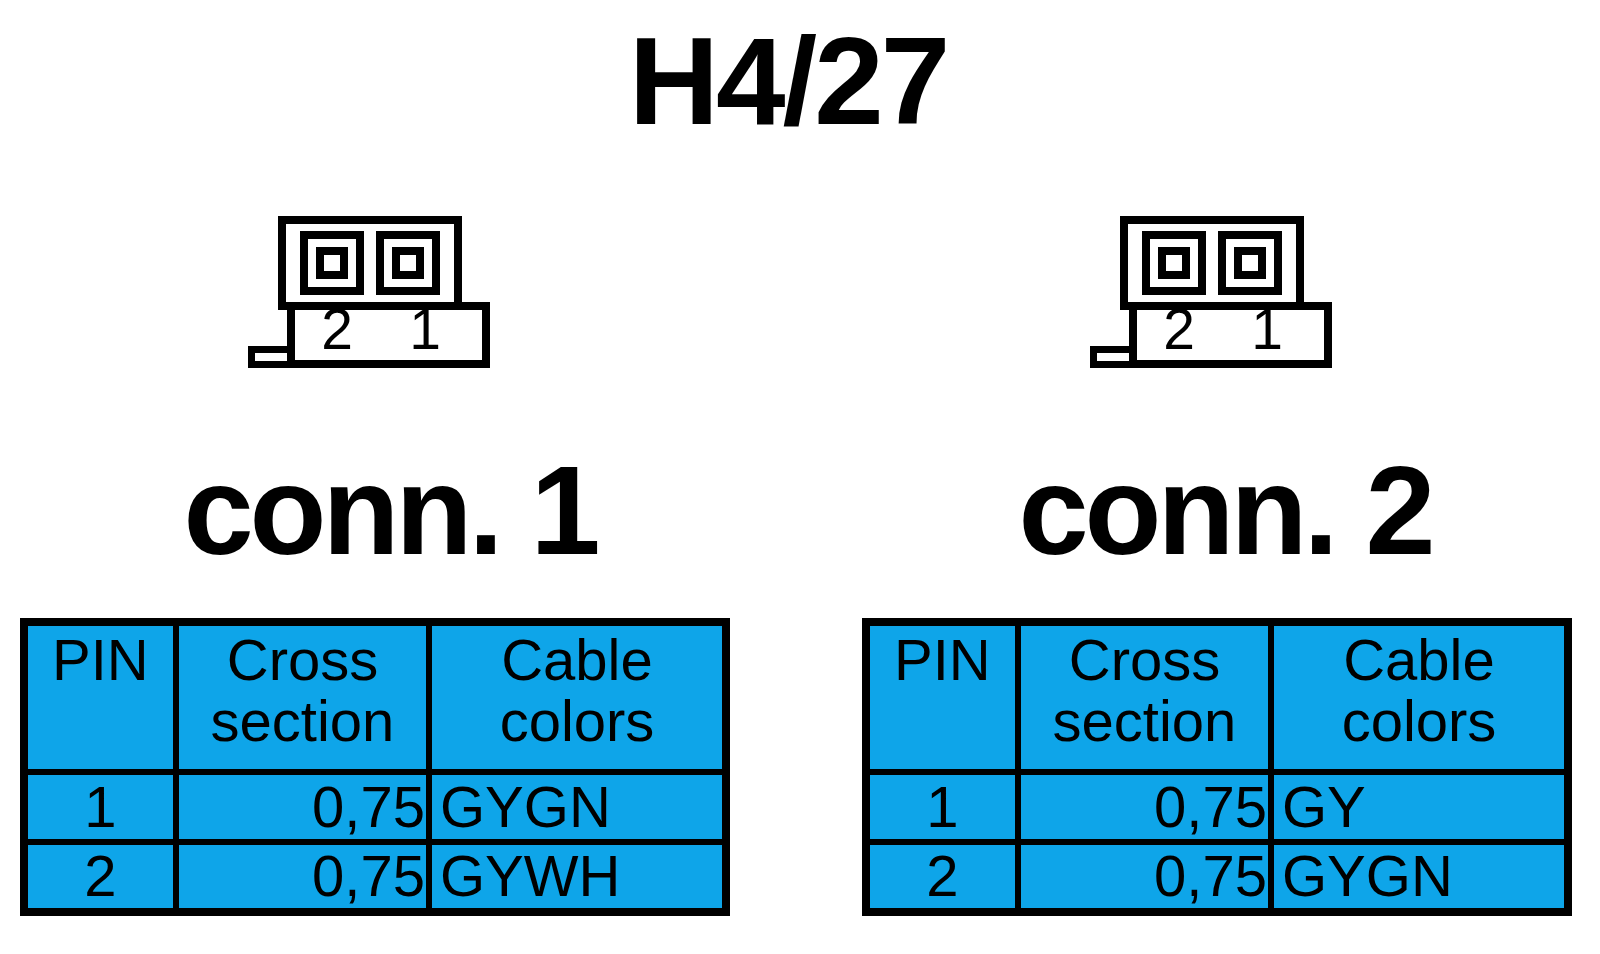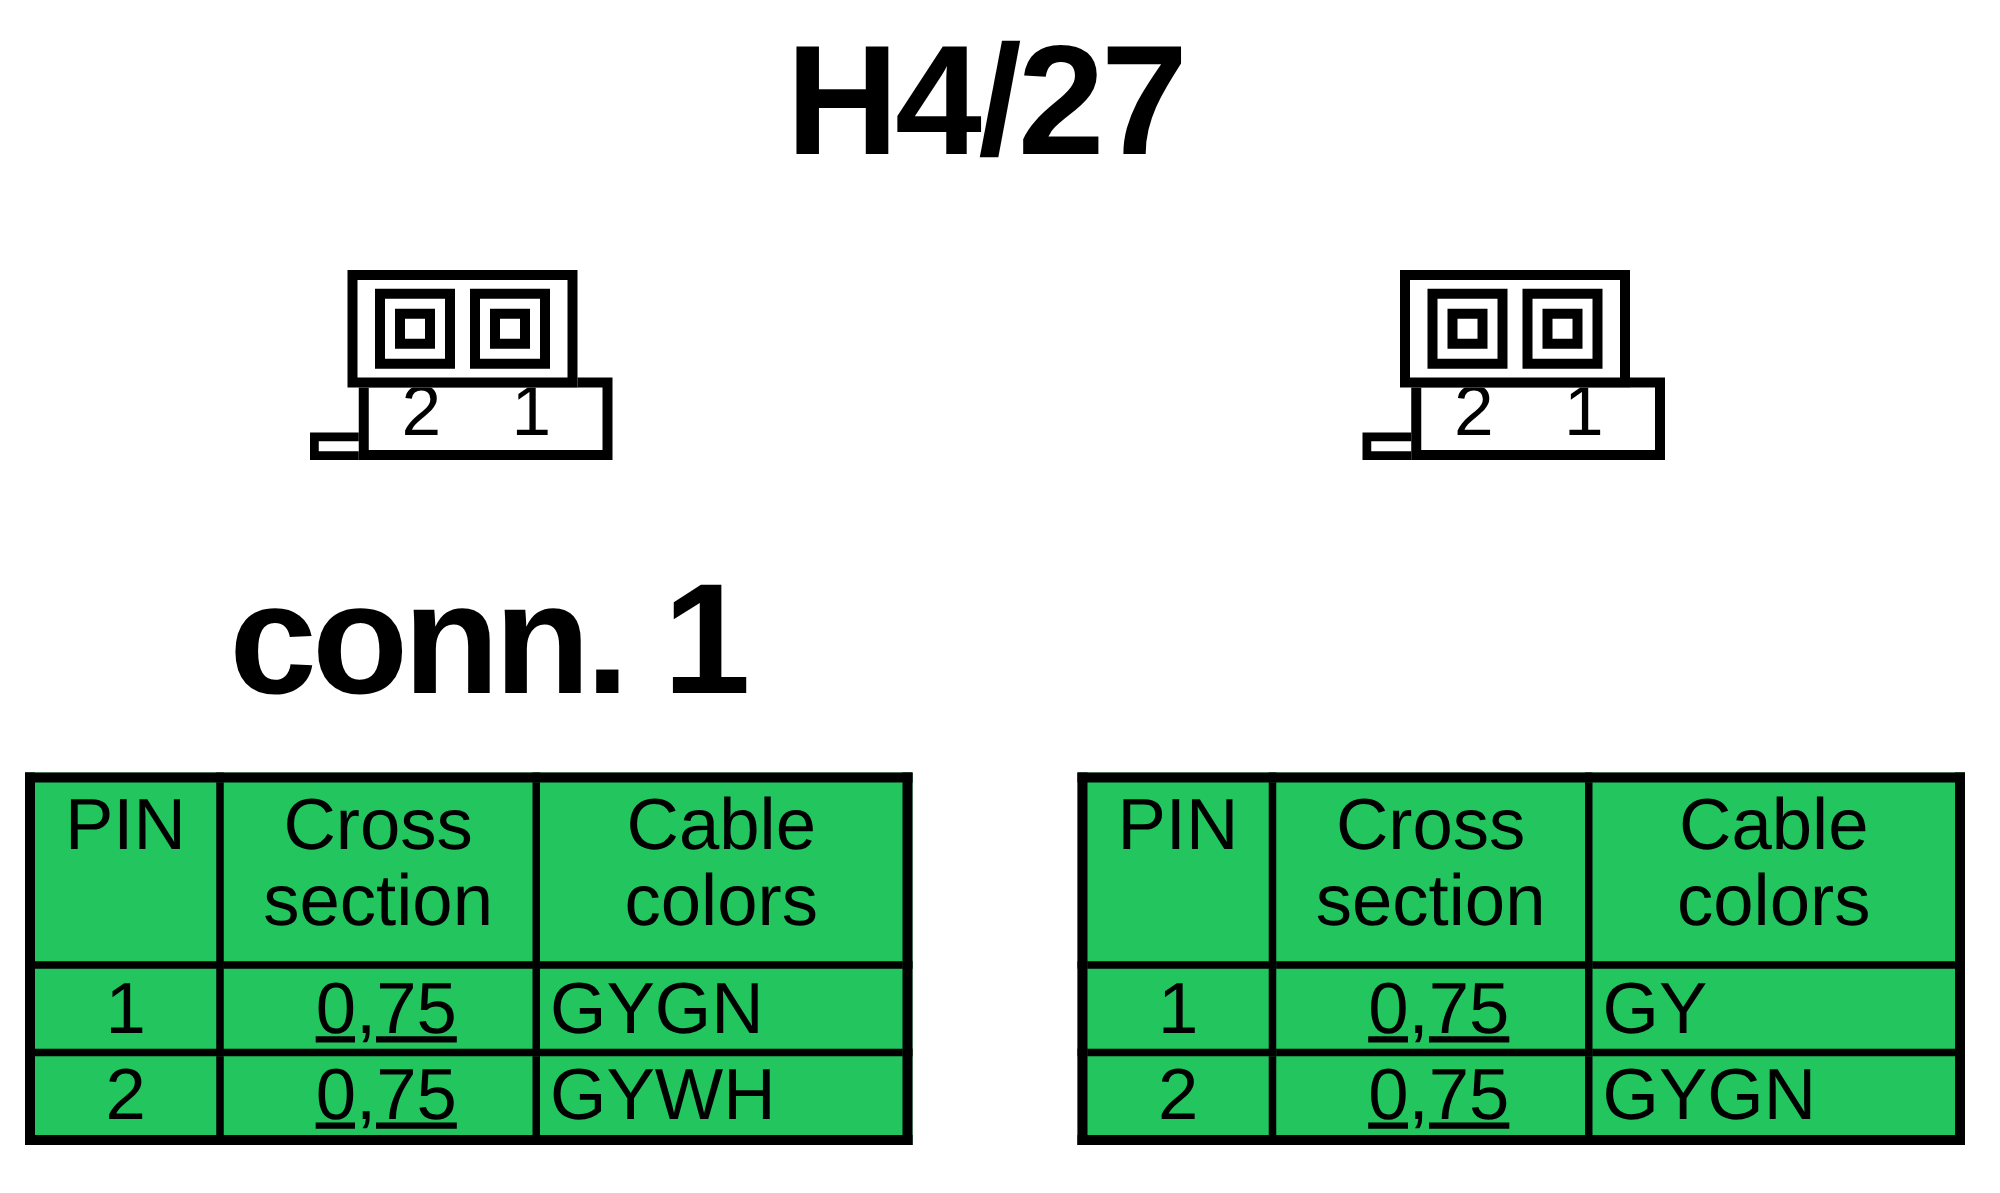--- a/index.html
+++ b/index.html
@@ -118,21 +118,21 @@
   }
   .pin-num.n2 { left: 42px; }
   .pin-num.n1 { left: 130px; }
 
   
   .pin-table {
     position: absolute;
     top: 618px;
     border-collapse: collapse;
     table-layout: fixed;
-    background: #22c55e;
+    background: #0ea5e9;
     border: 8px solid #000;
     font-size: 58px;
     line-height: 1.05;
     color: #000;
   }
   .pin-table.t1 { left: 20px; }
   .pin-table.t2 { left: 862px; }
 
   .pin-table th, .pin-table td {
     border: 6px solid #000;
@@ -145,21 +145,21 @@
     font-weight: normal;
     vertical-align: top;
     padding-top: 4px;
   }
   .pin-table th.hd-pin {
     text-align: left;
     padding-left: 24px;
   }
   .pin-table td { vertical-align: middle; }
   .pin-table td.cell-pin { text-align: center; }
-  .pin-table td.cell-cross { text-align: center; padding-left: 14px; text-decoration: underline; }
+  .pin-table td.cell-cross { text-align: right; padding-left: 14px; }
   .pin-table td.cell-color { text-align: left; padding-left: 8px; }
 </style>
 </head>
 <body>
 
 <div class="canvas">
 
   <div class="main-title">H4/27</div>
 
   <div class="connector pos1">
@@ -188,20 +188,21 @@
       <div class="pin-square">
           <div class="pin-core"></div>
         </div>
       <div class="pin-square">
           <div class="pin-core"></div>
         </div>
     </div>
   </div>
 
   <div class="conn-label c1">conn. 1</div>
+  <div class="conn-label c2">conn. 2</div>
 
   <table class="pin-table t1">
     <colgroup>
         <col style="width:152px">
         <col style="width:253px">
         <col style="width:297px">
       </colgroup>
     <thead>
       <tr>
         <th class="hd-pin">PIN</th>

